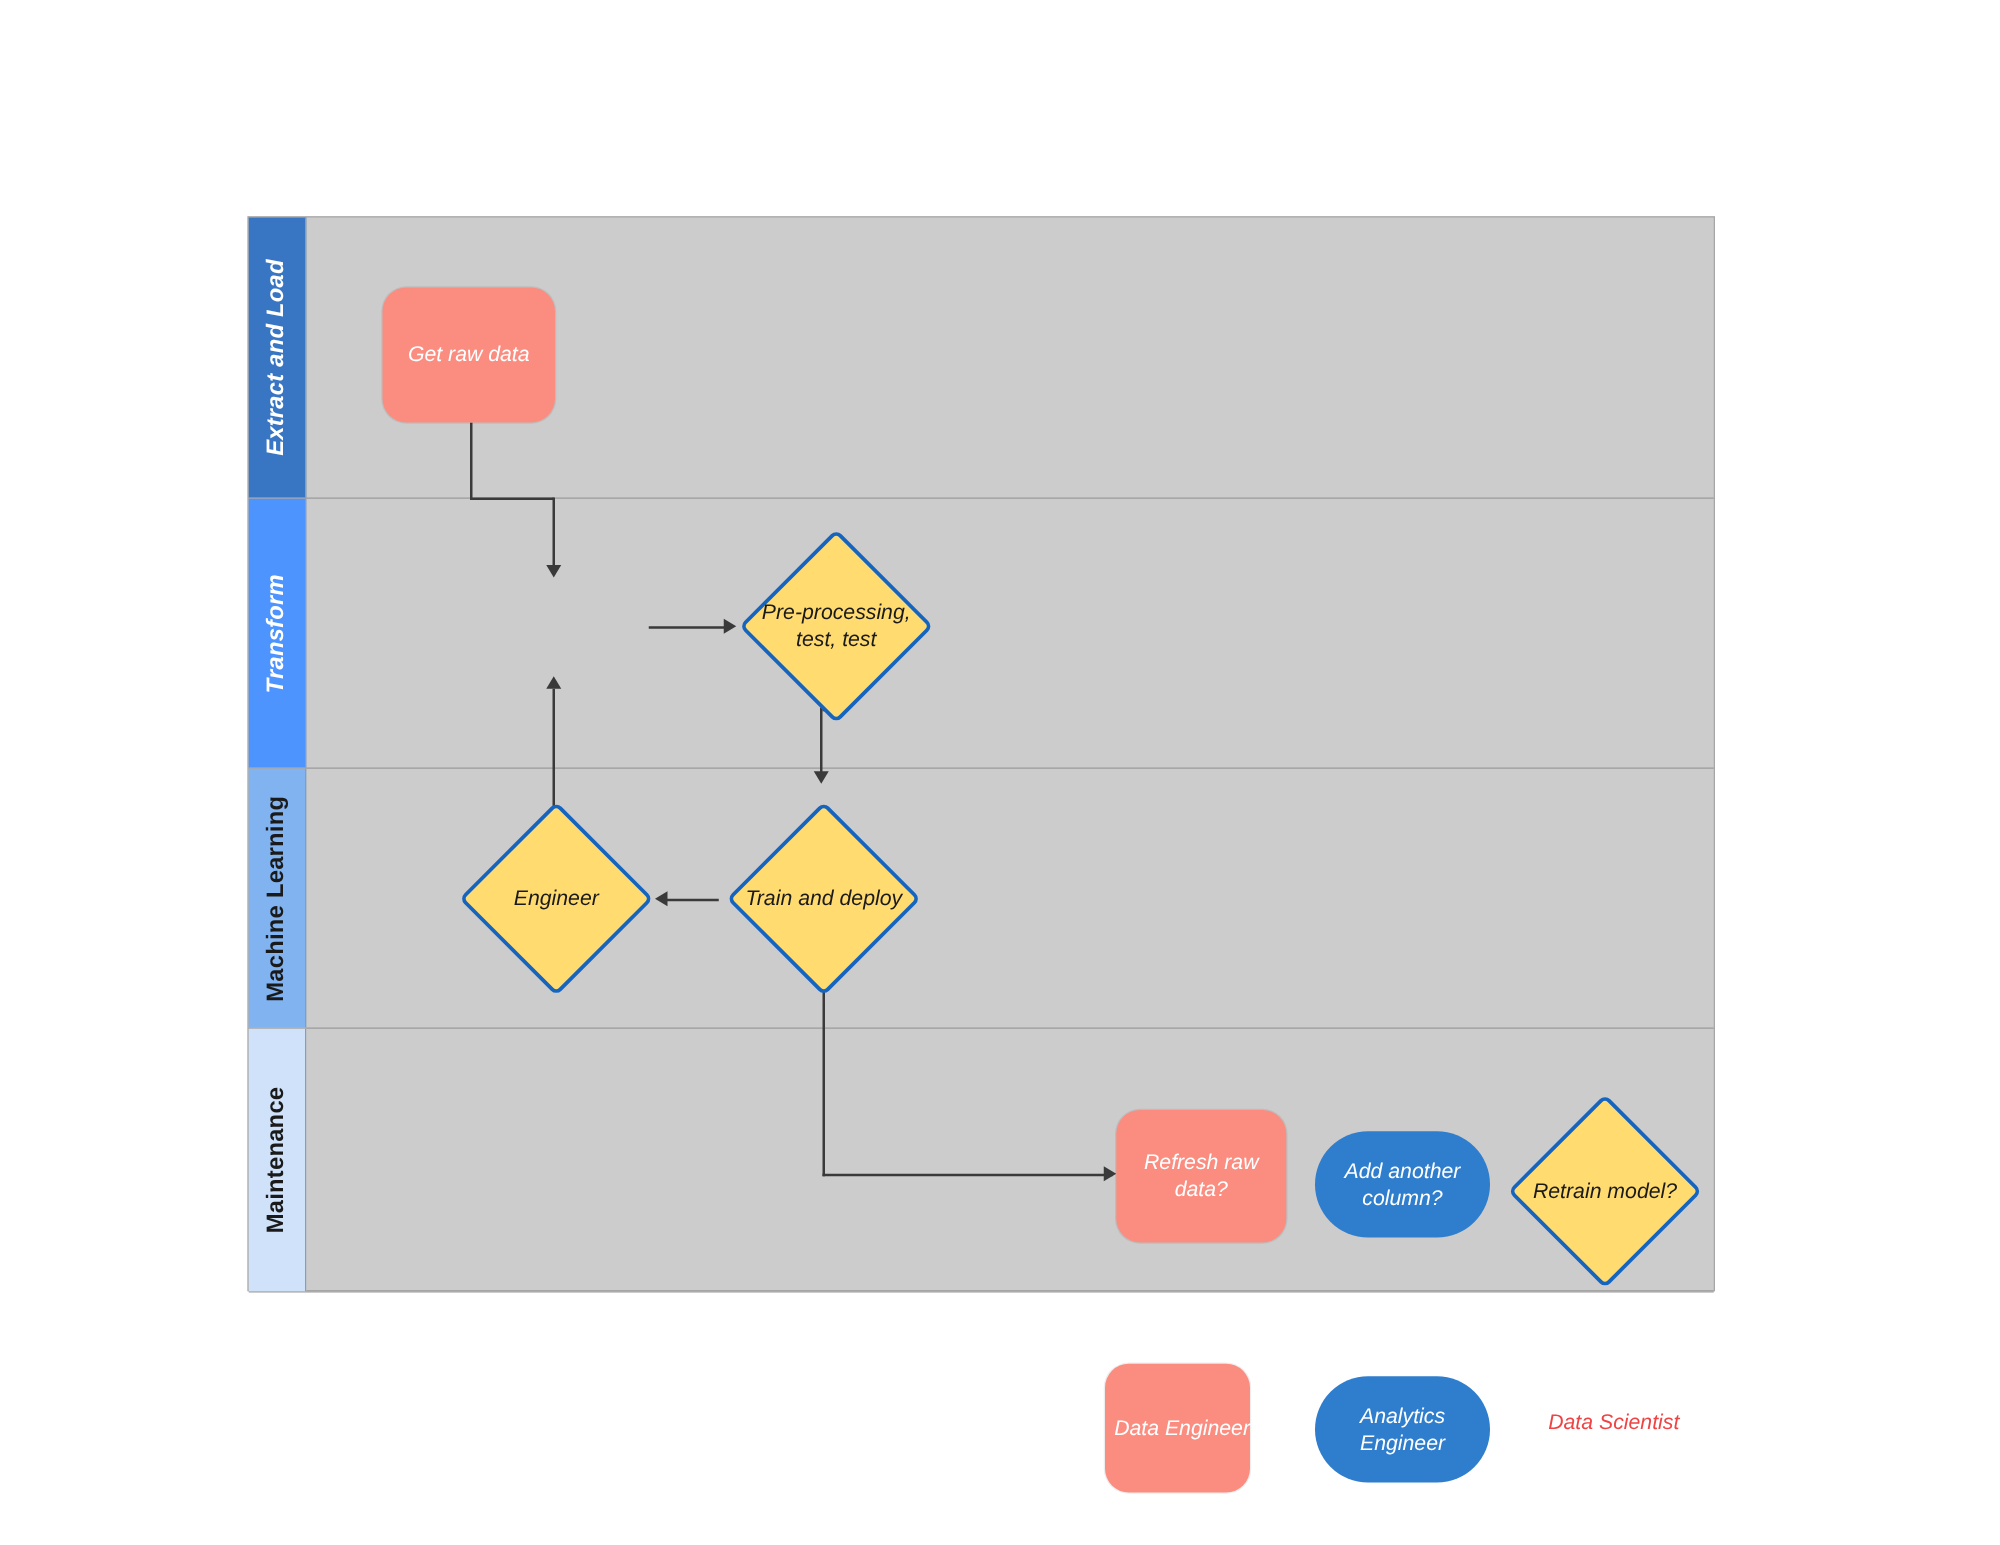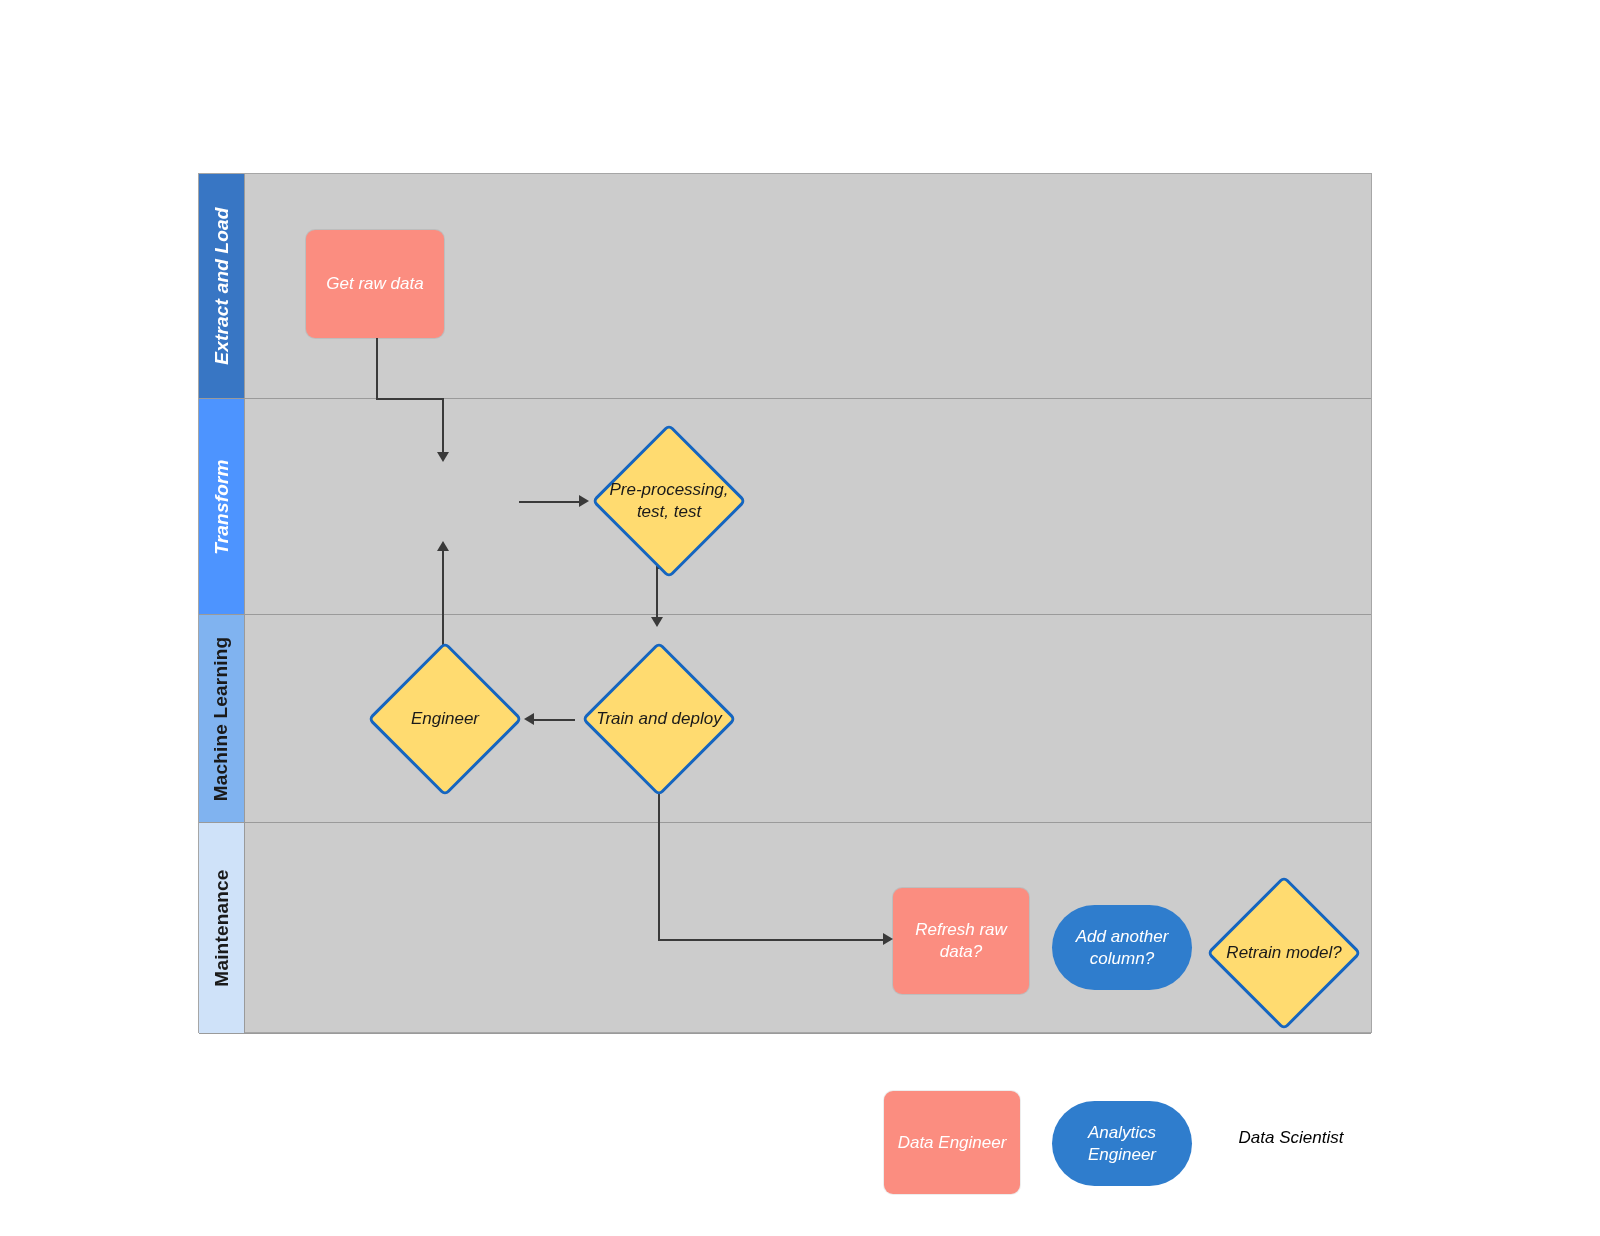--- a/index.html
+++ b/index.html
@@ -65,21 +65,21 @@
     justify-content: center;
     text-align: center;
     font-style: italic;
     font-size: 17px;
     line-height: 1.28;
     z-index: 5;
   }
   .shape-rect {
     background: #fb8d80;
     color: #ffffff;
-    border-radius: 9px;
+    border-radius: 19px;
     box-shadow: 0 0 0 1px rgba(0,0,0,.07);
   }
   .shape-stadium {
     background: #2f7dcd;
     color: #ffffff;
     border-radius: 999px;
   }
   .shape-diamond {
     background: transparent;
     color: #1a1a1a;
@@ -233,28 +233,28 @@
 
     <div class="node shape-diamond" style="left:1003px; top:724px; width:164px; height:110px;">
       <div class="dia-bg" style="left:27px; top:0px; width:110px; height:110px;"></div>
       <span class="label">Retrain model?</span>
     </div>
 
   </div>
 
   <div id="legend">
 
-    <div class="legend-item shape-rect" style="left:0px; top:3px; width:136px; height:103px;">
+    <div class="legend-item shape-rect" style="left:0px; top:3px; width:116px; height:103px;justify-content:flex-end;">
       <span class="label">Data Engineer</span>
     </div>
 
     <div class="legend-item shape-stadium" style="left:168px; top:13px; width:140px; height:85px;">
       <span class="label">Analytics Engineer</span>
     </div>
 
     <div class="legend-item shape-diamond" style="left:320px; top:-5px; width:174px; height:110px; position:absolute;">
       <div class="dia-bg" style="position:absolute; left:32px; top:0px; width:110px; height:110px; background:#ffdb70; border:3px solid #1565c0; transform:rotate(45deg); border-radius:6px; z-index:-1;"></div>
-      <span class="label" style="position:relative; z-index:2; color:#000000;">Data Scientist</span>
+      <span class="label" style="position:relative; z-index:2; color:#ef4444;">Data Scientist</span>
     </div>
 
   </div>
 
 </div>
 
 </body></html>

